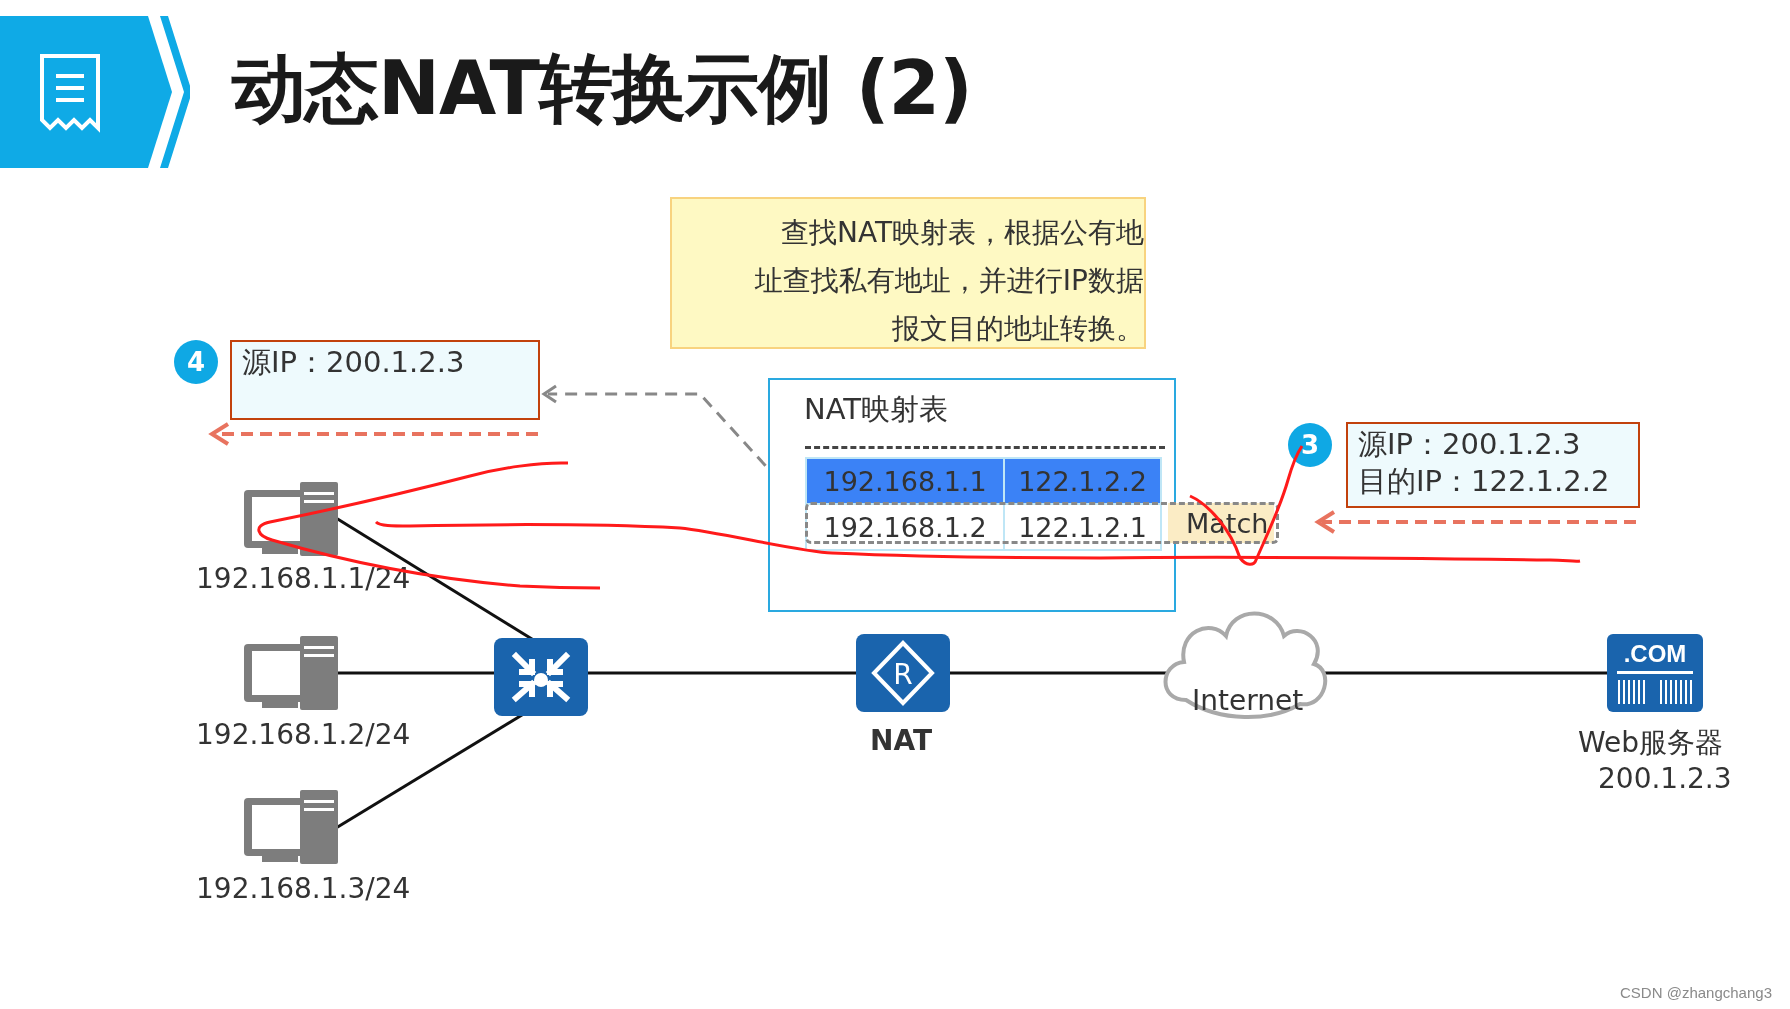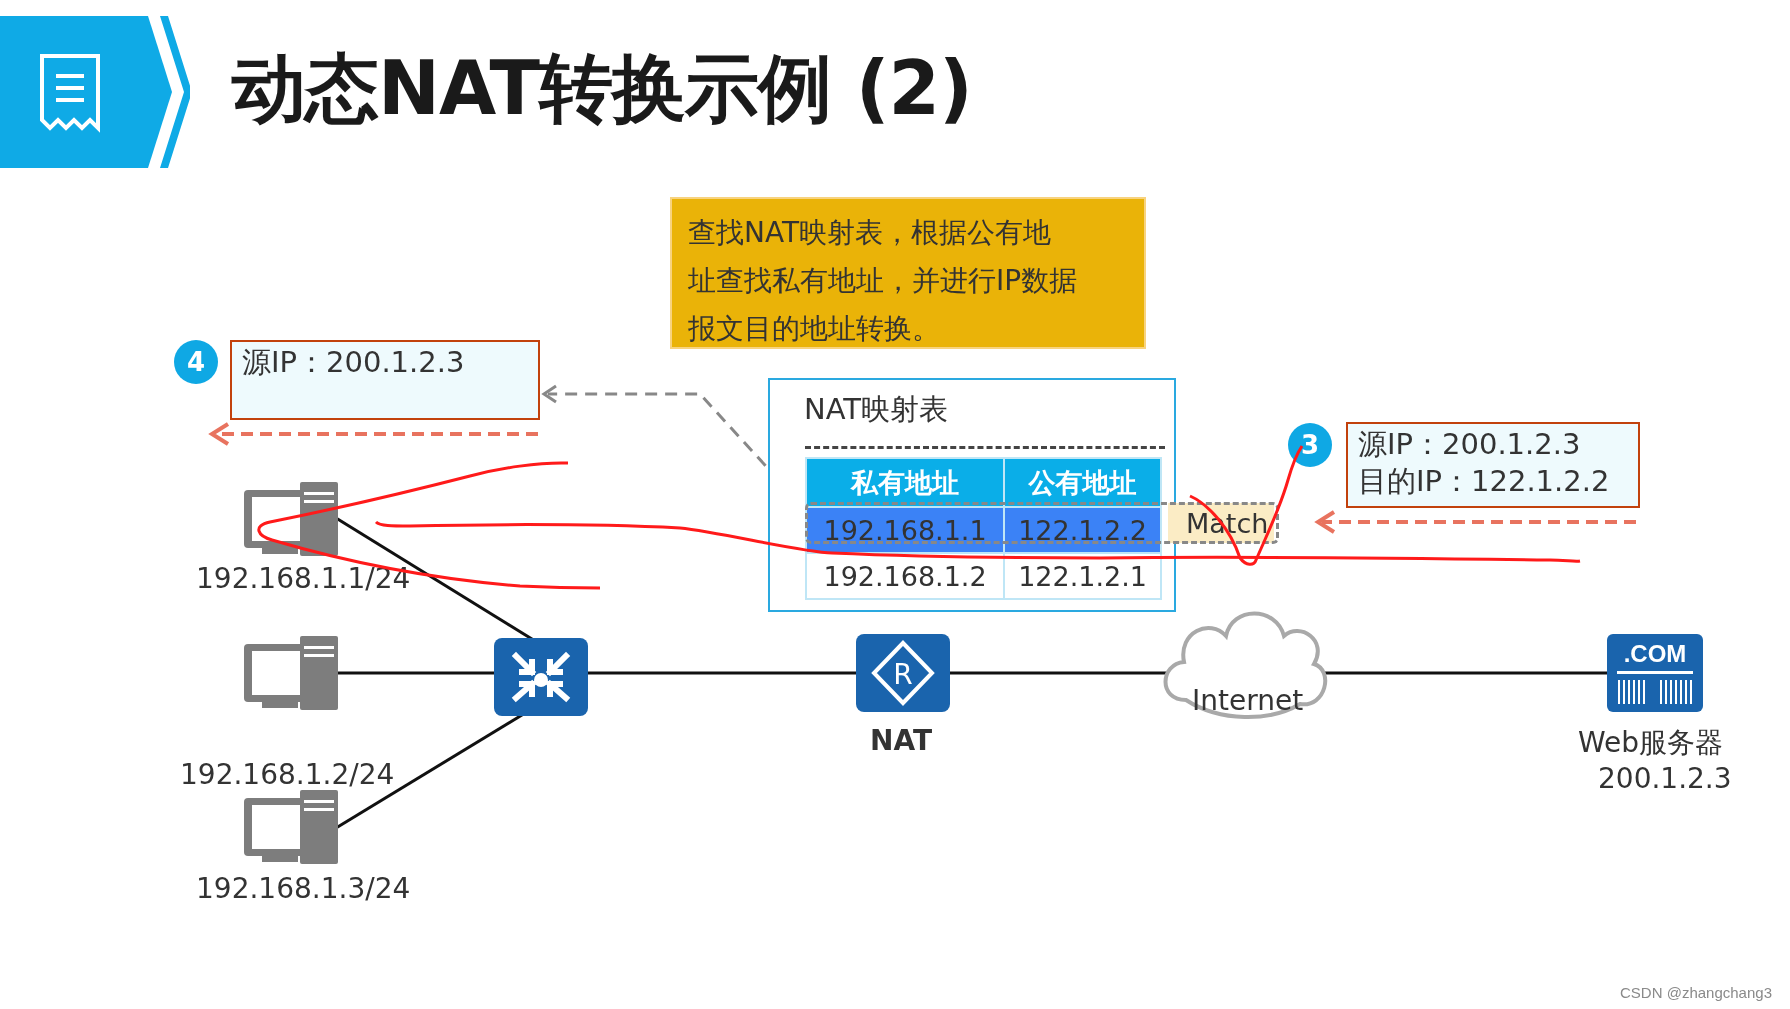--- a/index.html
+++ b/index.html
@@ -4,23 +4,23 @@
 <style>
   html, body { margin:0; padding:0; background:#ffffff; }
   body { width:1790px; height:1009px; position:relative; overflow:hidden;
          font-family:"DejaVu Sans","Liberation Sans",sans-serif; color:#333; }
   .abs { position:absolute; }
   
   .hdr-tab { left:0; top:16px; width:190px; height:152px; }
   .title { left:232px; top:40px; font-size:74px; font-weight:bold; color:#1a1a1a;
            font-family:"DejaVu Sans","Liberation Sans",sans-serif; letter-spacing:-1px; white-space:nowrap; }
   
-  .note { left:670px; top:197px; width:476px; height:152px; background:#eab308;
+  .note { left:670px; top:197px; width:476px; height:152px; background:#fef9c3;
           border:2px solid #f8d37f; box-sizing:border-box; padding:10px 0 0 16px;
-          font-size:28px; line-height:48px; color:#333; }
+          font-size:28px; line-height:48px; color:#333;text-align:right; }
   
   .info { background:#eefafd; border:2px solid #c2410c; box-sizing:border-box;
           font-size:29px; line-height:37px; padding:2px 10px; color:#333; white-space:nowrap; }
   .info4 { left:230px; top:340px; width:310px; height:80px; }
   .info3 { left:1346px; top:422px; width:294px; height:86px; }
   .badge { width:44px; height:44px; border-radius:50%; background:#0fa8e4; color:#fff;
            font-size:26px; font-weight:bold; text-align:center; line-height:44px; }
   .b4 { left:174px; top:340px; }
   .b3 { left:1288px; top:423px; }
   
@@ -157,39 +157,35 @@
   <div>源IP：200.1.2.3</div>
   <div>目的IP：122.1.2.2</div>
 </div>
 
 <div class="abs natbox"></div>
 <div class="abs nat-title">NAT映射表</div>
 <div class="abs nat-dash"></div>
 <div class="abs match-bg"></div>
 <table class="abs tbl">
   <tbody>
-      <tr>
-    <th>私有地址</th>
-    <th>公有地址</th>
-  </tr>
   <tr class="hl">
     <td>192.168.1.1</td>
     <td>122.1.2.2</td>
   </tr>
   <tr>
     <td>192.168.1.2</td>
     <td>122.1.2.1</td>
   </tr>
 </tbody>
   </table>
 <div class="abs match-txt">Match</div>
 <div class="abs match-dash"></div>
 
 <div class="abs lbl" style="left:196px;top:562px;">192.168.1.1/24</div>
-<div class="abs lbl" style="left:180px;top:718px;margin-top:40px;">192.168.1.2/24</div>
+<div class="abs lbl" style="left:196px;top:718px;">192.168.1.2/24</div>
 <div class="abs lbl" style="left:196px;top:872px;">192.168.1.3/24</div>
 
 <div class="abs lbl" style="left:870px;top:724px;font-weight:bold;text-align:right;">NAT</div>
 <div class="abs lbl" style="left:1192px;top:664px;margin-top:20px;">Internet</div>
 <div class="abs lbl" style="left:1578px;top:724px;">Web服务器</div>
 <div class="abs lbl" style="left:1598px;top:762px;">200.1.2.3</div>
 
 <svg class="full" width="1790" height="1009" style="pointer-events:none">
   <g fill="none" stroke="#ff1a1a" stroke-width="3">
     <path d="M568,463 C540,462 500,468 470,476 C400,494 330,510 270,522 C252,526 258,536 272,540 C340,560 420,578 520,586 C560,588 590,588 600,588"></path>

